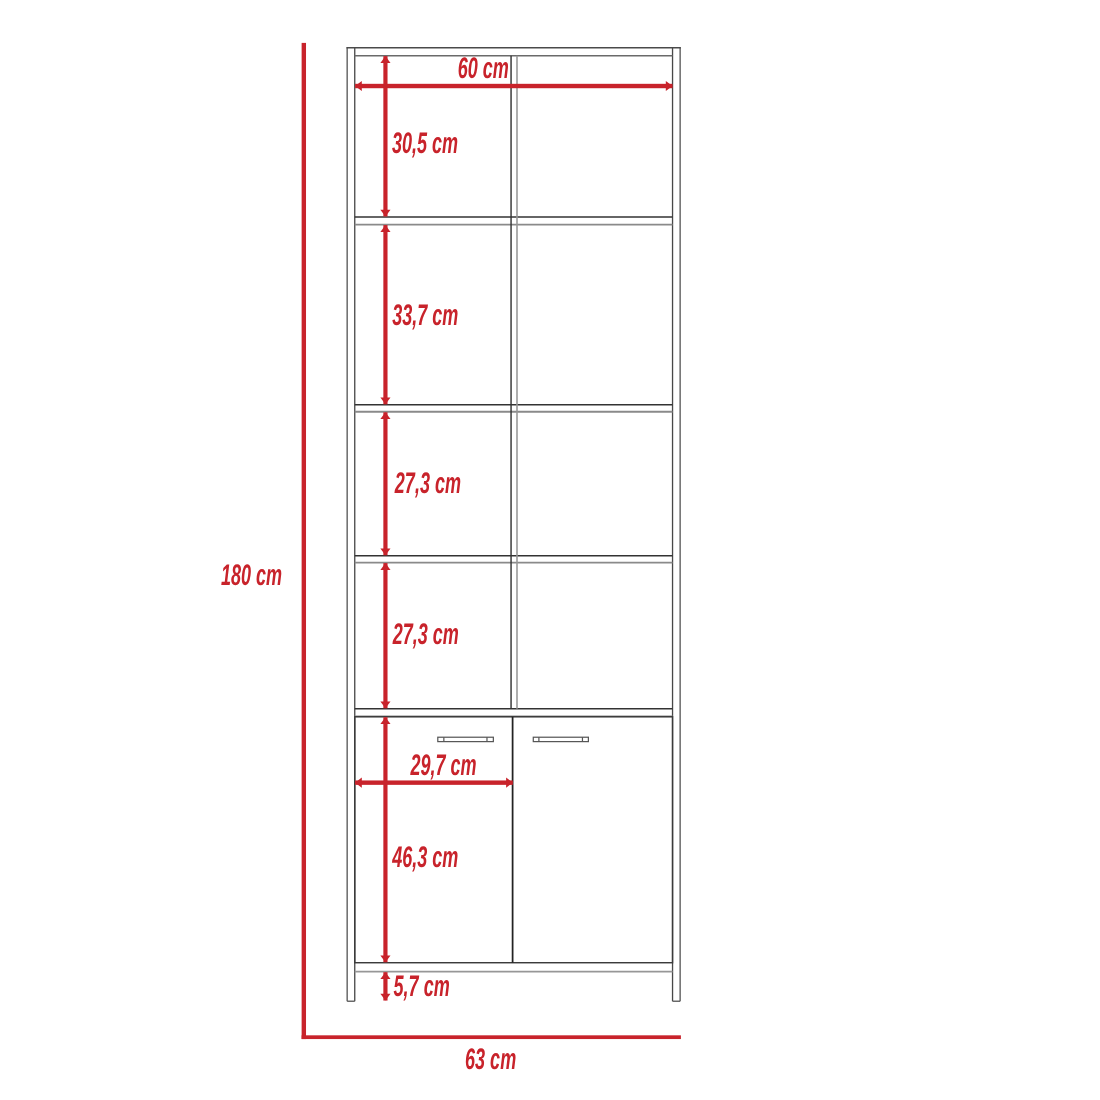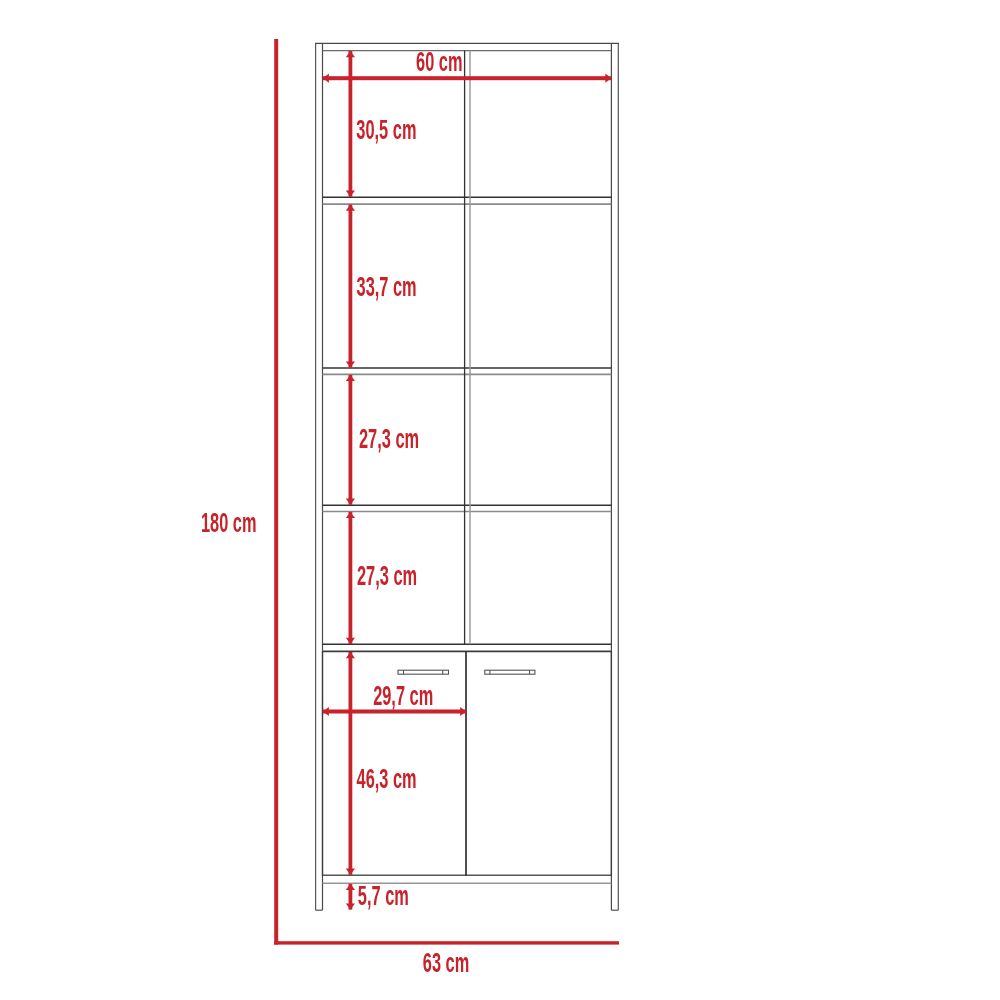--- a/index.html
+++ b/index.html
@@ -1,16 +1,16 @@
 <!DOCTYPE html>
 <html><head>
 <meta charset="utf-8">
 <style>
   html,body{margin:0;padding:0;background:#ffffff;}
-  .page{position:relative;width:1000px;height:1000px;background:#ffffff;overflow:hidden;}
+  .page{position:relative;width:1000px;height:1000px;background:#ffffff;overflow:hidden;font-style:italic;}
   svg{display:block;}
   text{font-family:"Liberation Sans",sans-serif;font-weight:bold;fill:#c8232b;}
 </style>
 </head>
 <body>
 
 <div class="page">
 <svg width="1000" height="1000" viewBox="0 0 1000 1000">
 
   <rect x="0" y="0" width="1000" height="1000" fill="#ffffff"></rect>

